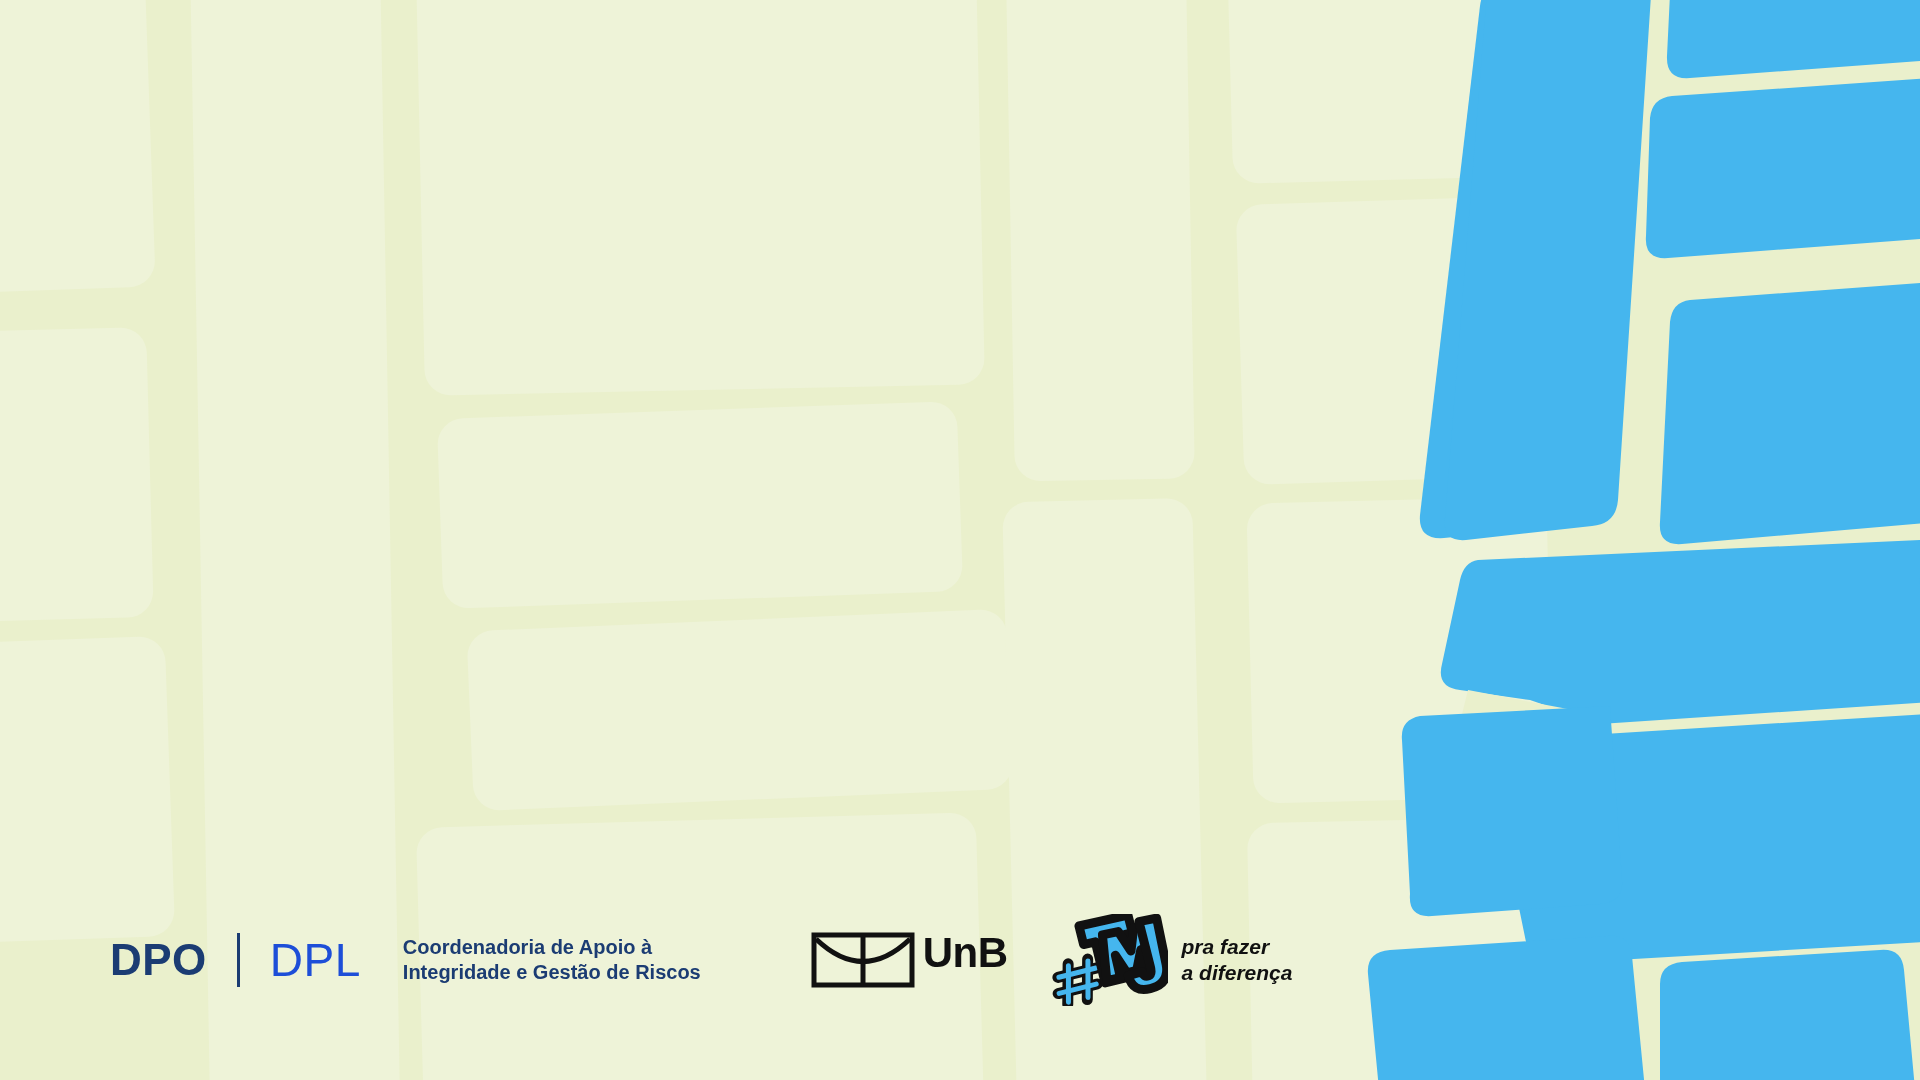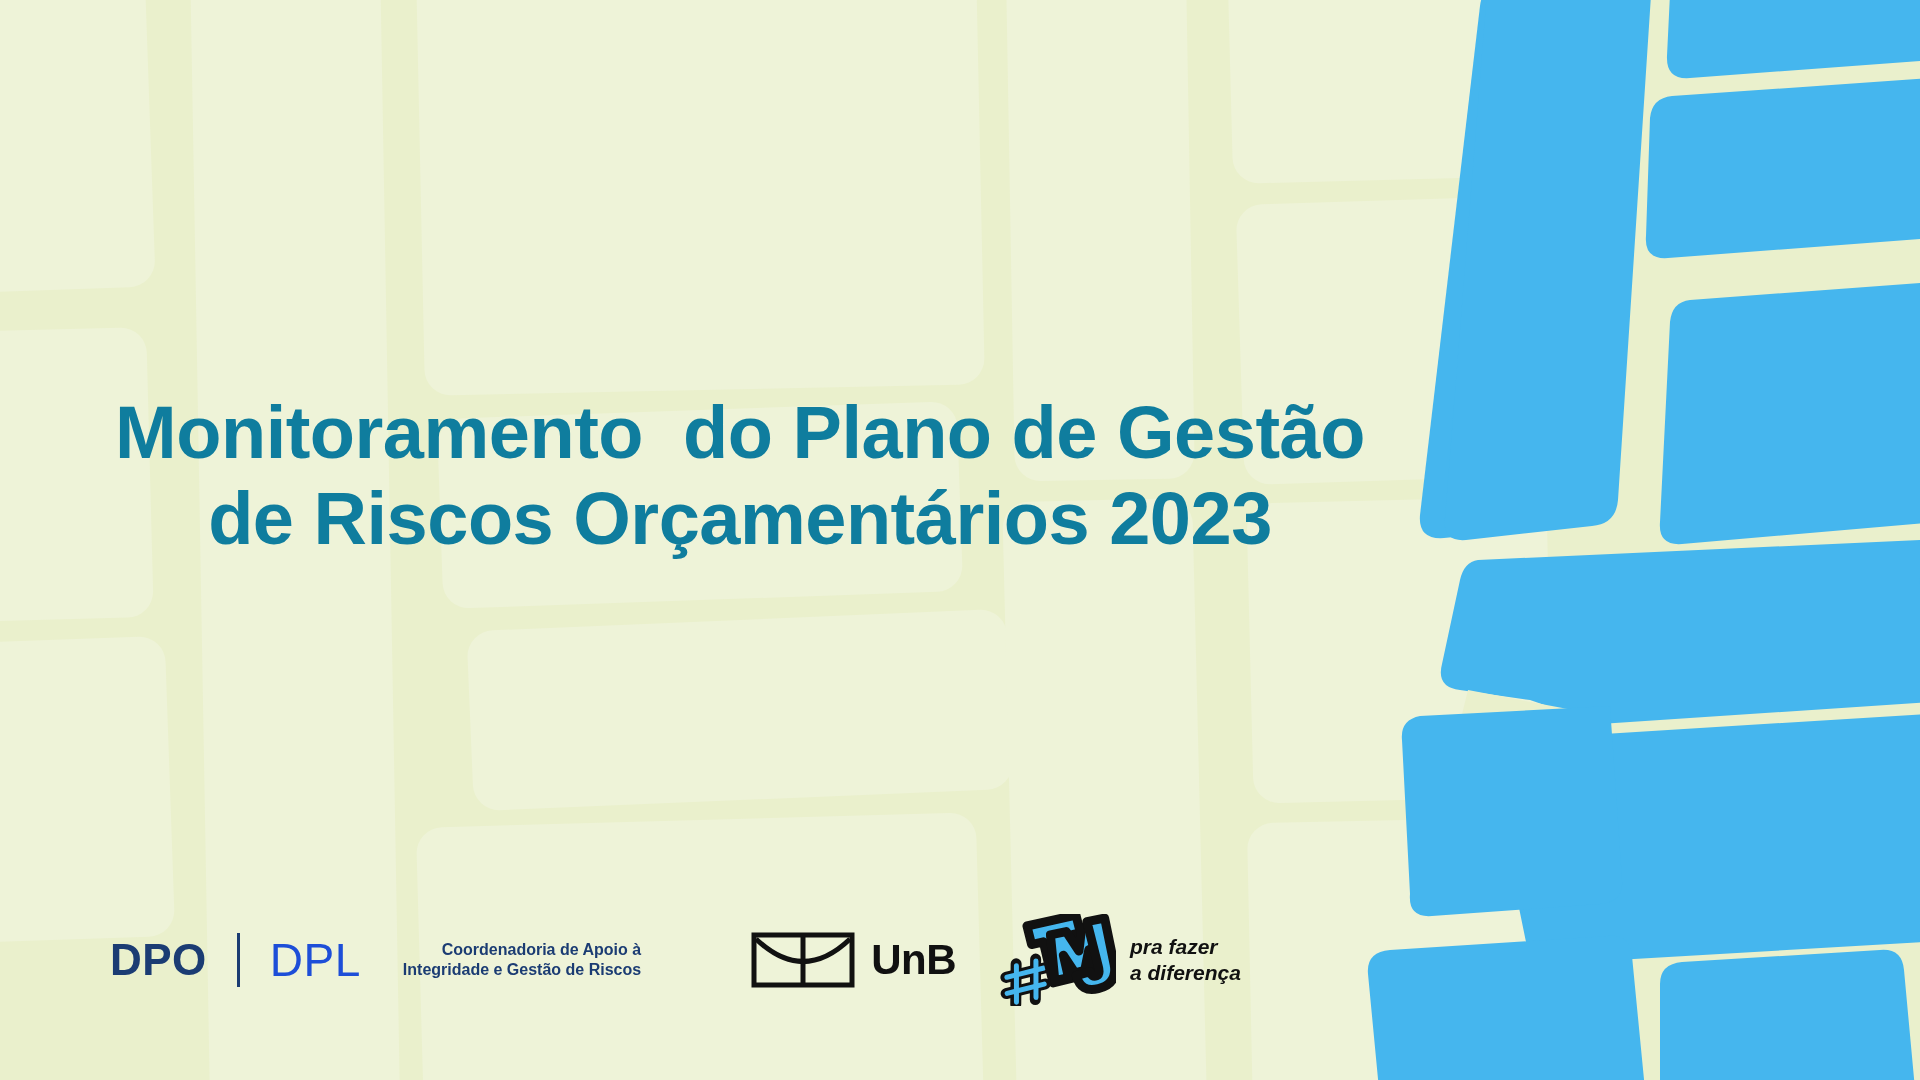--- a/index.html
+++ b/index.html
@@ -98,31 +98,30 @@
     font-weight: normal;
     font-size: 46px;
     letter-spacing: 0.5px;
     line-height: 1;
   }
   .coord-text {
     margin-left: 34px;
     color: #1b3c73;
     font-family: "Liberation Sans", sans-serif;
     font-weight: bold;
-    font-size: 16px;
+    font-size: 20px;
     line-height: 1.26;
     white-space: pre-line;
-    text-align: right;
   }
 
   
   .unb-logo {
     display: flex;
-    align-items: center;
-    gap: 16px;
+    align-items: flex-start;
+    gap: 8px;
     margin-left: 110px;
   }
   .unb-mark {
     width: 104px;
     height: 56px;
     position: relative;
   }
   .unb-text {
     color: #111111;
     font-family: "Liberation Sans", sans-serif;
@@ -197,24 +196,20 @@
       <path d="M60 716 L250 706 L262 880 Q264 902 240 904 L72 916 Q48 918 50 894 L42 740 Q40 720 60 716 Z" fill="#45b6ee"></path>
 
       <path d="M30 950 L248 936 Q270 934 272 956 L286 1100 L20 1100 L8 974 Q6 952 30 950 Z" fill="#45b6ee"></path>
 
       <path d="M322 962 L520 950 Q542 948 544 970 L556 1100 L300 1100 L300 984 Q300 964 322 962 Z" fill="#45b6ee"></path>
 
       <path d="M576 560 L600 558 L600 1100 L566 1100 L560 586 Q558 564 576 560 Z" fill="#45b6ee"></path>
     </svg>
   </div>
 
-  <div class="title-wrap">
-    <div class="title-line">Monitoramento  do Plano de Gestão</div>
-    <div class="title-line">de Riscos Orçamentários 2023</div>
-  </div>
 
   <div class="logo-bar">
 
     <div class="dpo-dpl">
       <span class="dpo-text">DPO</span>
       <span class="dpo-rule"></span>
       <span class="dpl-text">DPL</span>
       <span class="coord-text">Coordenadoria de Apoio à
 Integridade e Gestão de Riscos</span>
     </div>

